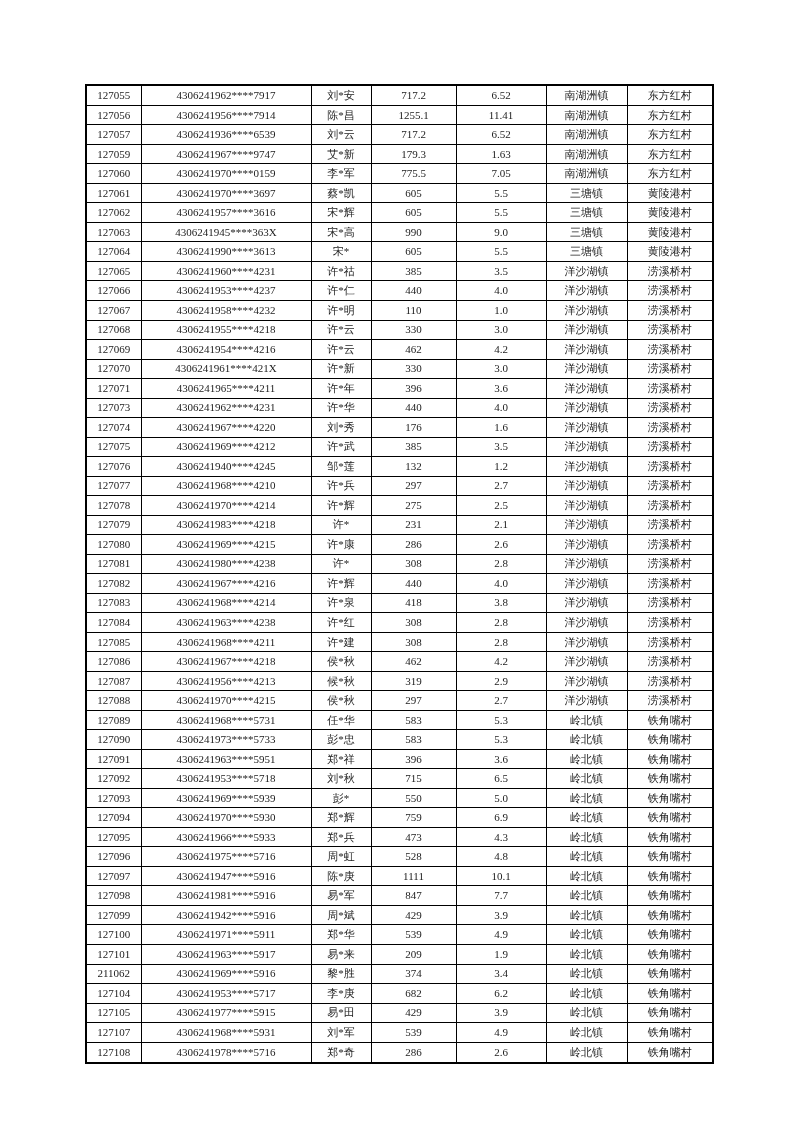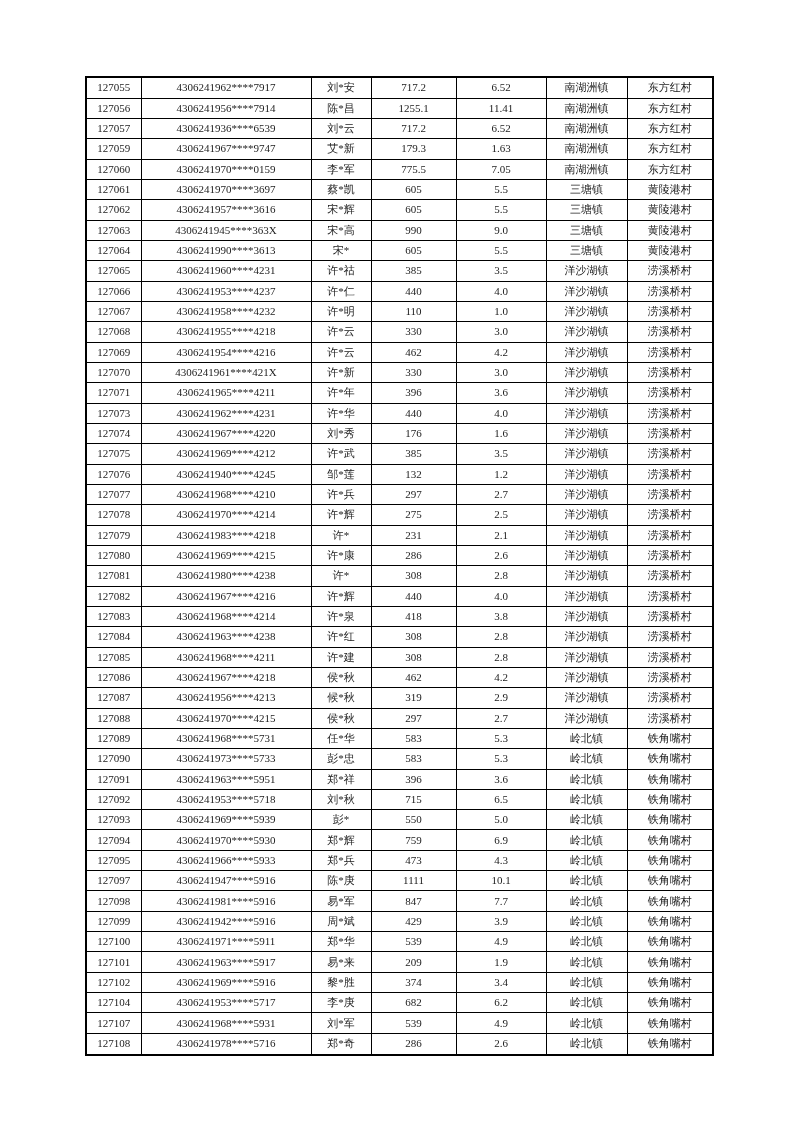--- a/index.html
+++ b/index.html
@@ -10,21 +10,21 @@
   .page {
     position: relative;
     width: 794px;
     height: 1122px;
     background: #ffffff;
     overflow: hidden;
   }
   .table-wrap {
     position: absolute;
     left: 85px;
-    top: 76px;
+    top: 84px;
   }
   table.roster {
     border-collapse: collapse;
     table-layout: fixed;
     width: 627px;
     height: 980px;
     font-family: "Liberation Serif", "DejaVu Serif", serif;
     font-size: 11px;
     color: #1c1c1c;
     border: 2px solid #000000;
@@ -407,20 +407,29 @@
           <tr>
             <td>127095</td>
             <td>4306241966****5933</td>
             <td>郑*兵</td>
             <td>473</td>
             <td>4.3</td>
             <td>岭北镇</td>
             <td>铁角嘴村</td>
           </tr>
           <tr>
+            <td>127096</td>
+            <td>4306241975****5716</td>
+            <td>周*虹</td>
+            <td>528</td>
+            <td>4.8</td>
+            <td>岭北镇</td>
+            <td>铁角嘴村</td>
+          </tr>
+          <tr>
             <td>127097</td>
             <td>4306241947****5916</td>
             <td>陈*庚</td>
             <td>1111</td>
             <td>10.1</td>
             <td>岭北镇</td>
             <td>铁角嘴村</td>
           </tr>
           <tr>
             <td>127098</td>
@@ -452,34 +461,43 @@
           <tr>
             <td>127101</td>
             <td>4306241963****5917</td>
             <td>易*来</td>
             <td>209</td>
             <td>1.9</td>
             <td>岭北镇</td>
             <td>铁角嘴村</td>
           </tr>
           <tr>
-            <td>127102</td>
+            <td>211062</td>
             <td>4306241969****5916</td>
             <td>黎*胜</td>
             <td>374</td>
             <td>3.4</td>
             <td>岭北镇</td>
             <td>铁角嘴村</td>
           </tr>
           <tr>
             <td>127104</td>
             <td>4306241953****5717</td>
             <td>李*庚</td>
             <td>682</td>
             <td>6.2</td>
+            <td>岭北镇</td>
+            <td>铁角嘴村</td>
+          </tr>
+          <tr>
+            <td>127105</td>
+            <td>4306241977****5915</td>
+            <td>易*田</td>
+            <td>429</td>
+            <td>3.9</td>
             <td>岭北镇</td>
             <td>铁角嘴村</td>
           </tr>
           <tr>
             <td>127107</td>
             <td>4306241968****5931</td>
             <td>刘*军</td>
             <td>539</td>
             <td>4.9</td>
             <td>岭北镇</td>

